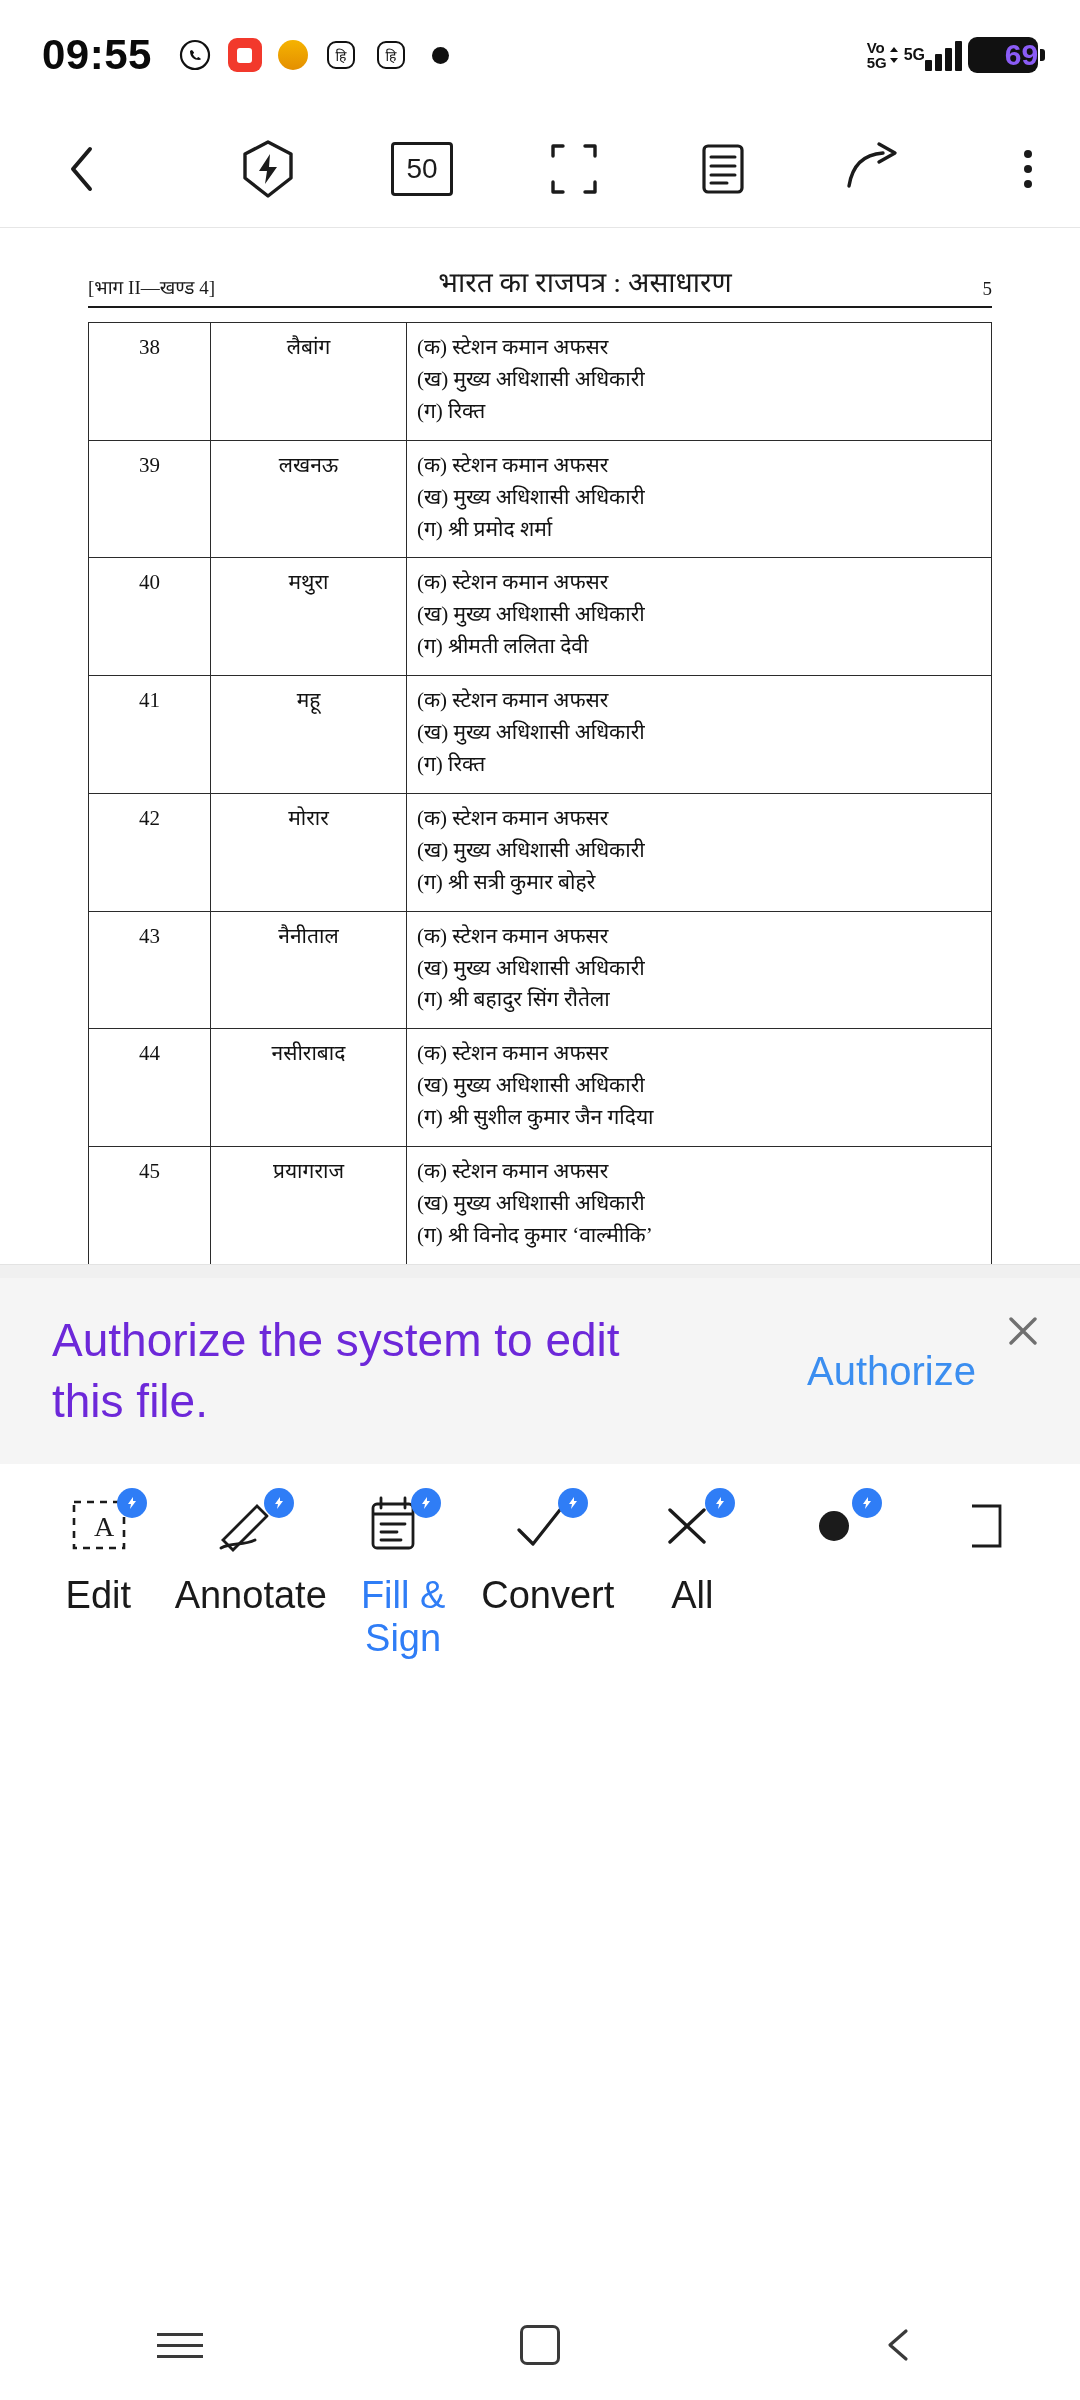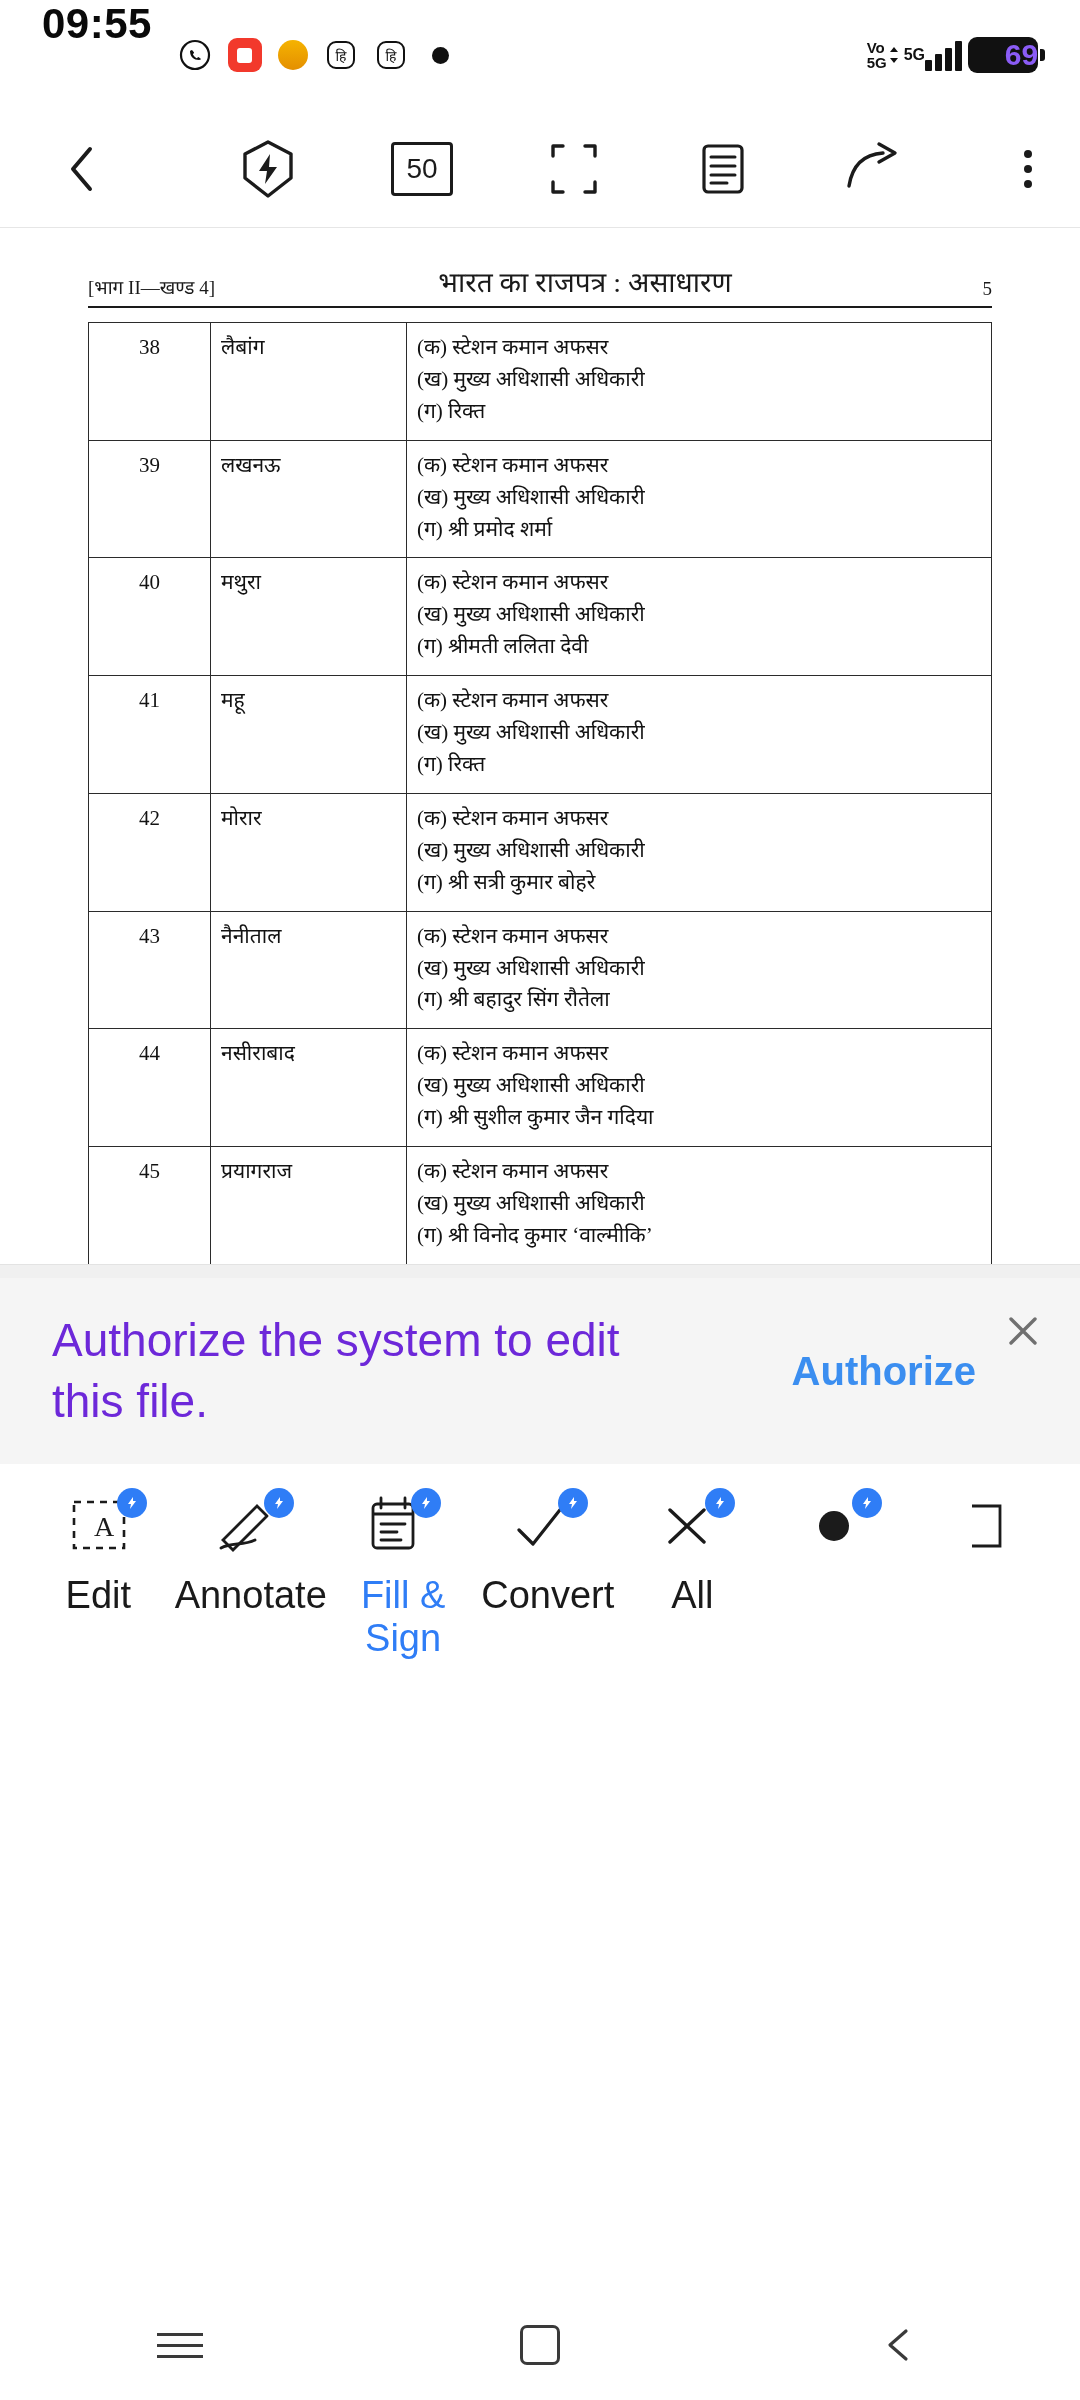--- a/index.html
+++ b/index.html
@@ -6,21 +6,21 @@
   html, body {
     width: 1080px; height: 2400px;
     background: #ffffff;
     font-family: "Liberation Sans", sans-serif;
     overflow: hidden;
   }
 
   
   .statusbar {
     height: 110px;
-    display: flex; 
+    display: flex; align-items: center;
     padding: 0 42px;
     background: #ffffff;
   }
   .status-time {
     font-size: 42px; font-weight: 600; color: #0a0a0a;
     letter-spacing: 0.5px;
   }
   .status-icons-left {
     display: flex; align-items: center; gap: 16px; margin-left: 26px;
   }
@@ -111,40 +111,39 @@
   }
   table.gaz td {
     border: 1px solid #2b2b2b;
     vertical-align: top;
     padding: 9px 10px 12px 10px;
     font-size: 21px;
     line-height: 1.52;
     color: #121212;
   }
   td.c-no { width: 122px; text-align:center; }
-  td.c-place { width: 196px; }
+  td.c-place { width: 196px; text-align:center; }
   td.c-desc { padding-left: 16px; }
   .desc-line { white-space: nowrap; }
 
   
   .banner-sep { height: 14px; background:#f0f0f0; border-top:1px solid #e3e3e3; }
   .banner {
     background: #f5f5f5;
     height: 186px;
     display:flex; align-items:center;
     padding: 0 46px 0 52px;
     position: relative;
   }
   .banner-text {
     font-size: 46px; color:#6d28d9; line-height:1.32; max-width: 590px;
   }
   .banner-action {
     color:#3b8ef0; font-size: 40px; margin-left: auto; margin-right: 58px;
     white-space: nowrap;
-    font-weight: bold;
   }
   .banner-close {
     position:absolute; right: 34px; top: 30px;
     width: 46px; height: 46px; display:flex; align-items:center; justify-content:center;
   }
 
   
   .tools {
     background:#fff;
     padding-top: 22px;

